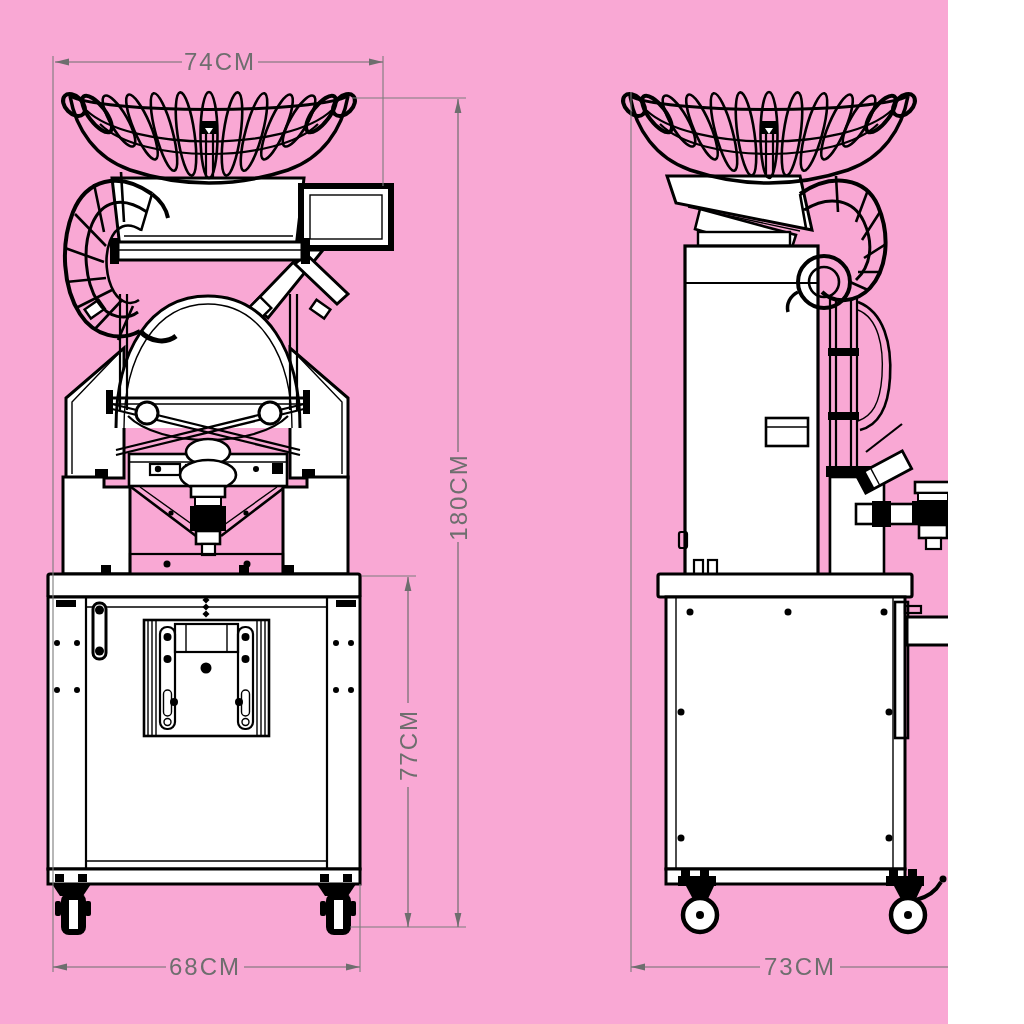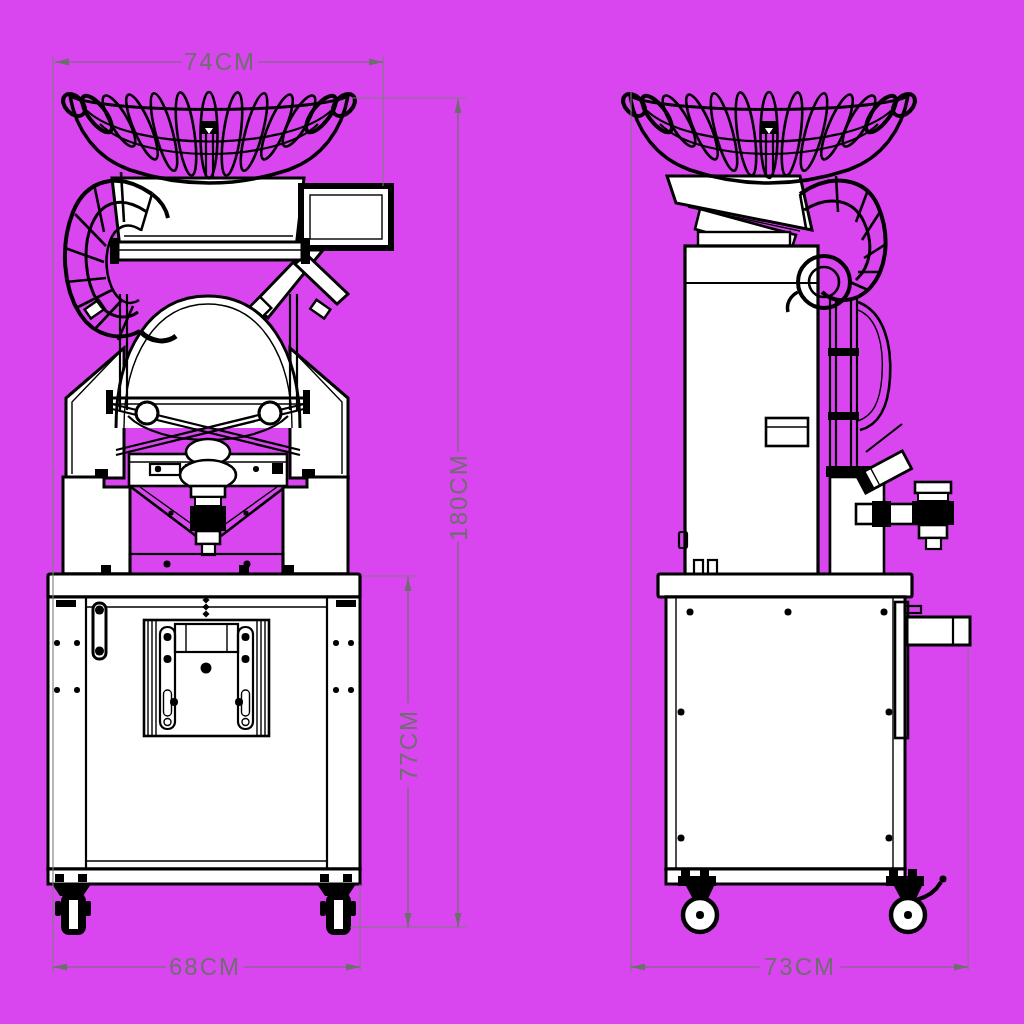--- a/index.html
+++ b/index.html
@@ -1,16 +1,16 @@
 <!DOCTYPE html>
 <html><head>
 <meta charset="utf-8">
 <style>
   html,body{margin:0;padding:0;background:#ffffff;}
-  .page{width:1024px;height:1024px;background:#d946ef;position:relative;overflow:hidden;}
+  .page{width:948px;height:1024px;background:#f9a8d4;position:relative;overflow:hidden;}
   svg{display:block;}
   .s1{stroke:#000;stroke-width:1.4;fill:none;}
   .s2{stroke:#000;stroke-width:2.2;fill:none;}
   .s26{stroke:#000;stroke-width:2.6;fill:none;}
   .s3{stroke:#000;stroke-width:3;fill:none;}
   .s35{stroke:#000;stroke-width:3.5;fill:none;}
   .s4{stroke:#000;stroke-width:4;fill:none;}
   .s5{stroke:#000;stroke-width:5;fill:none;}
   .fw{fill:#ffffff;stroke:#000;}
   .blk{fill:#000000;stroke:none;}

